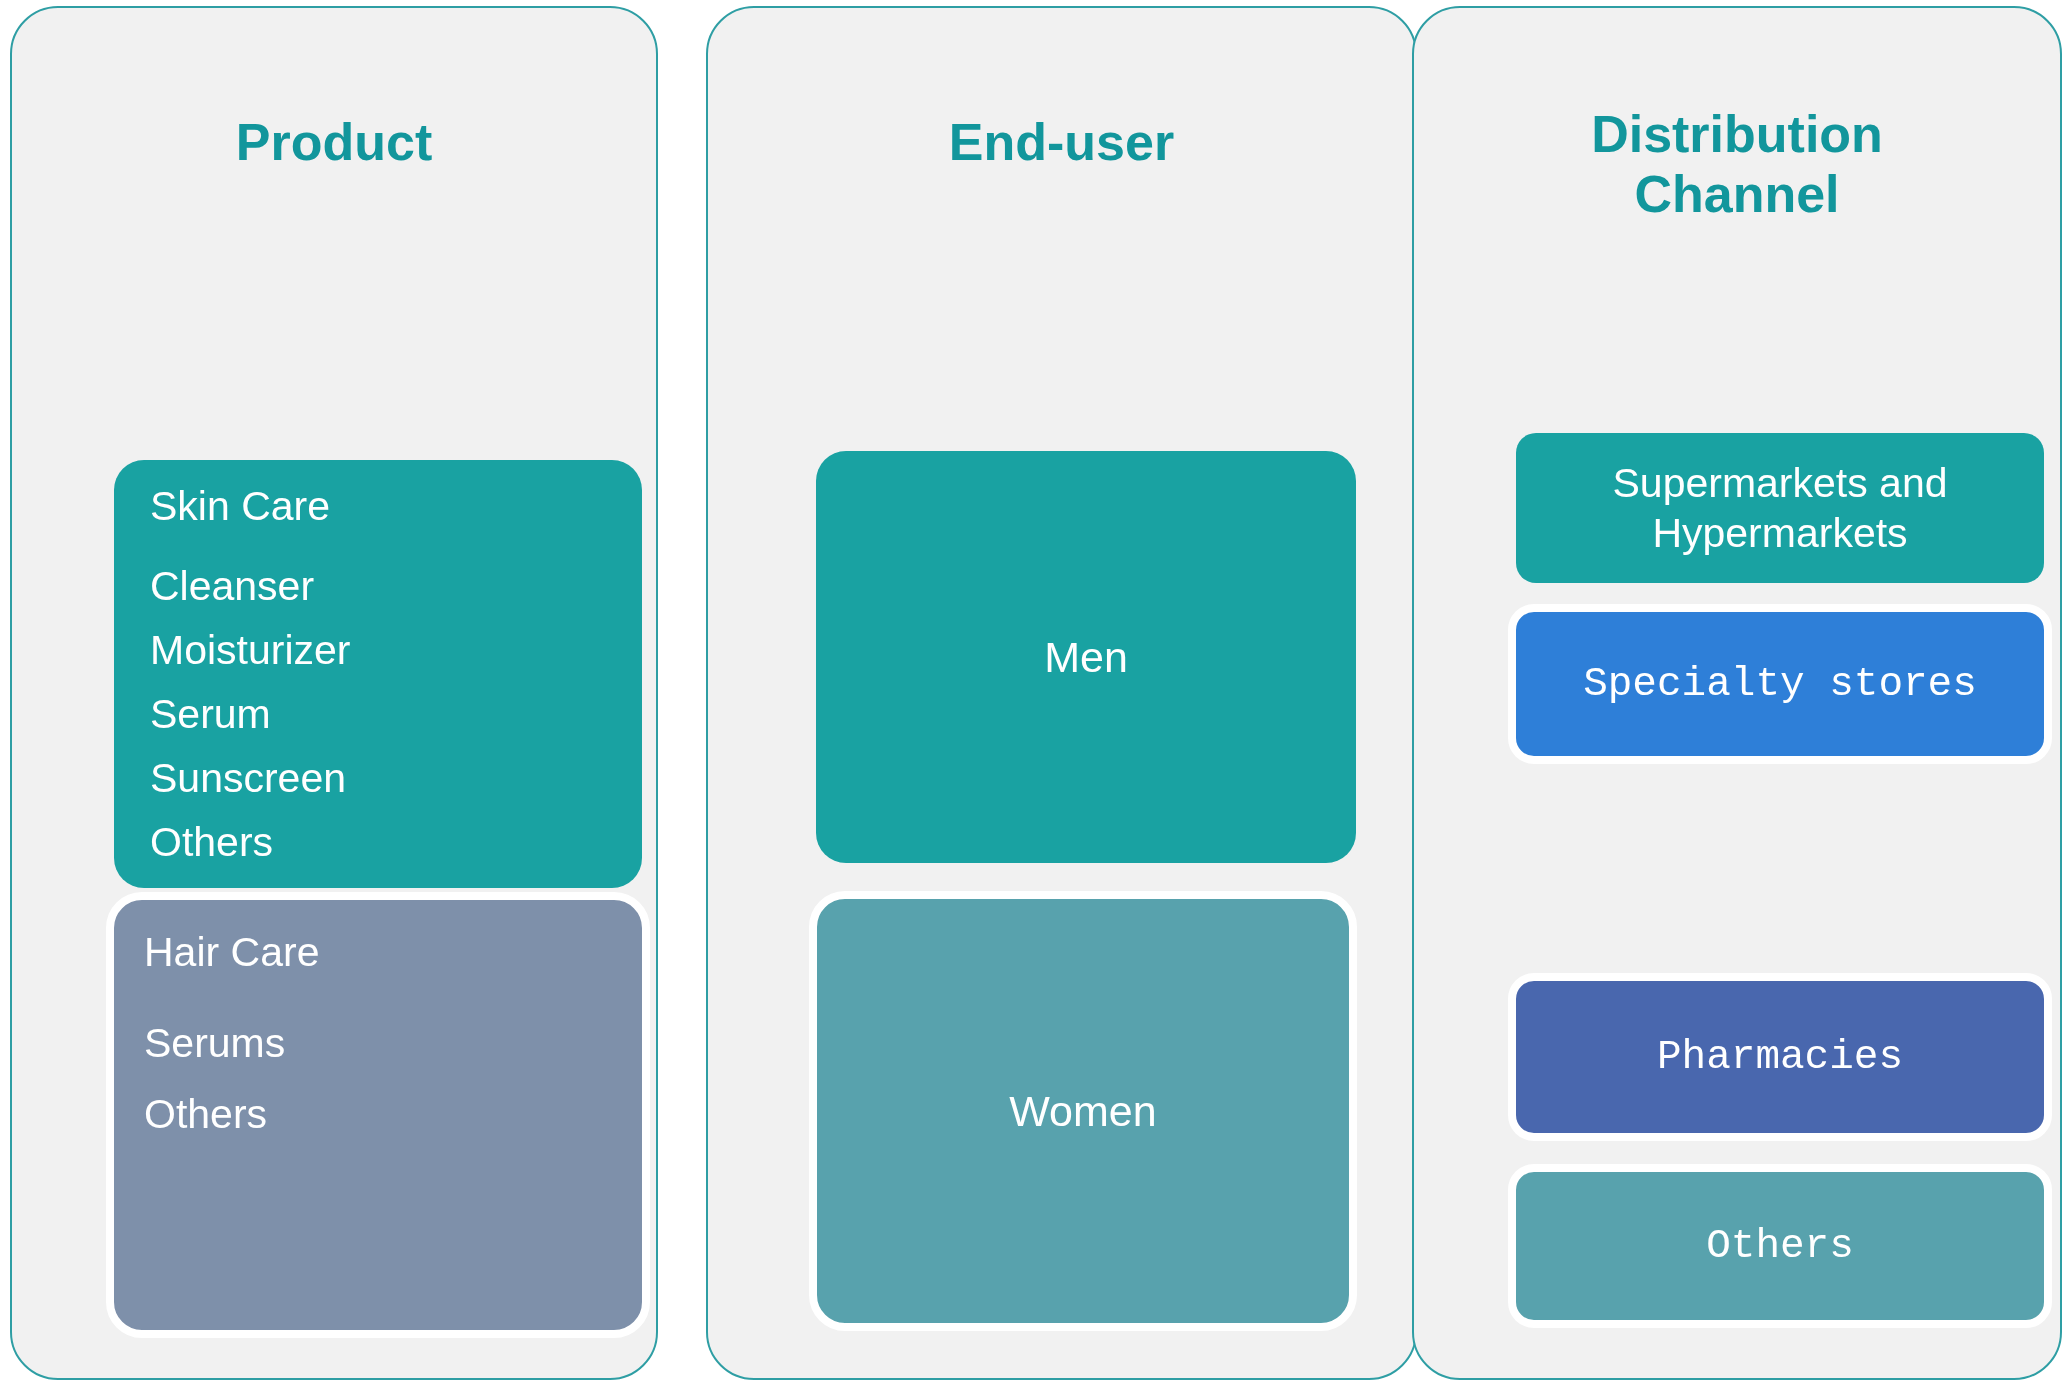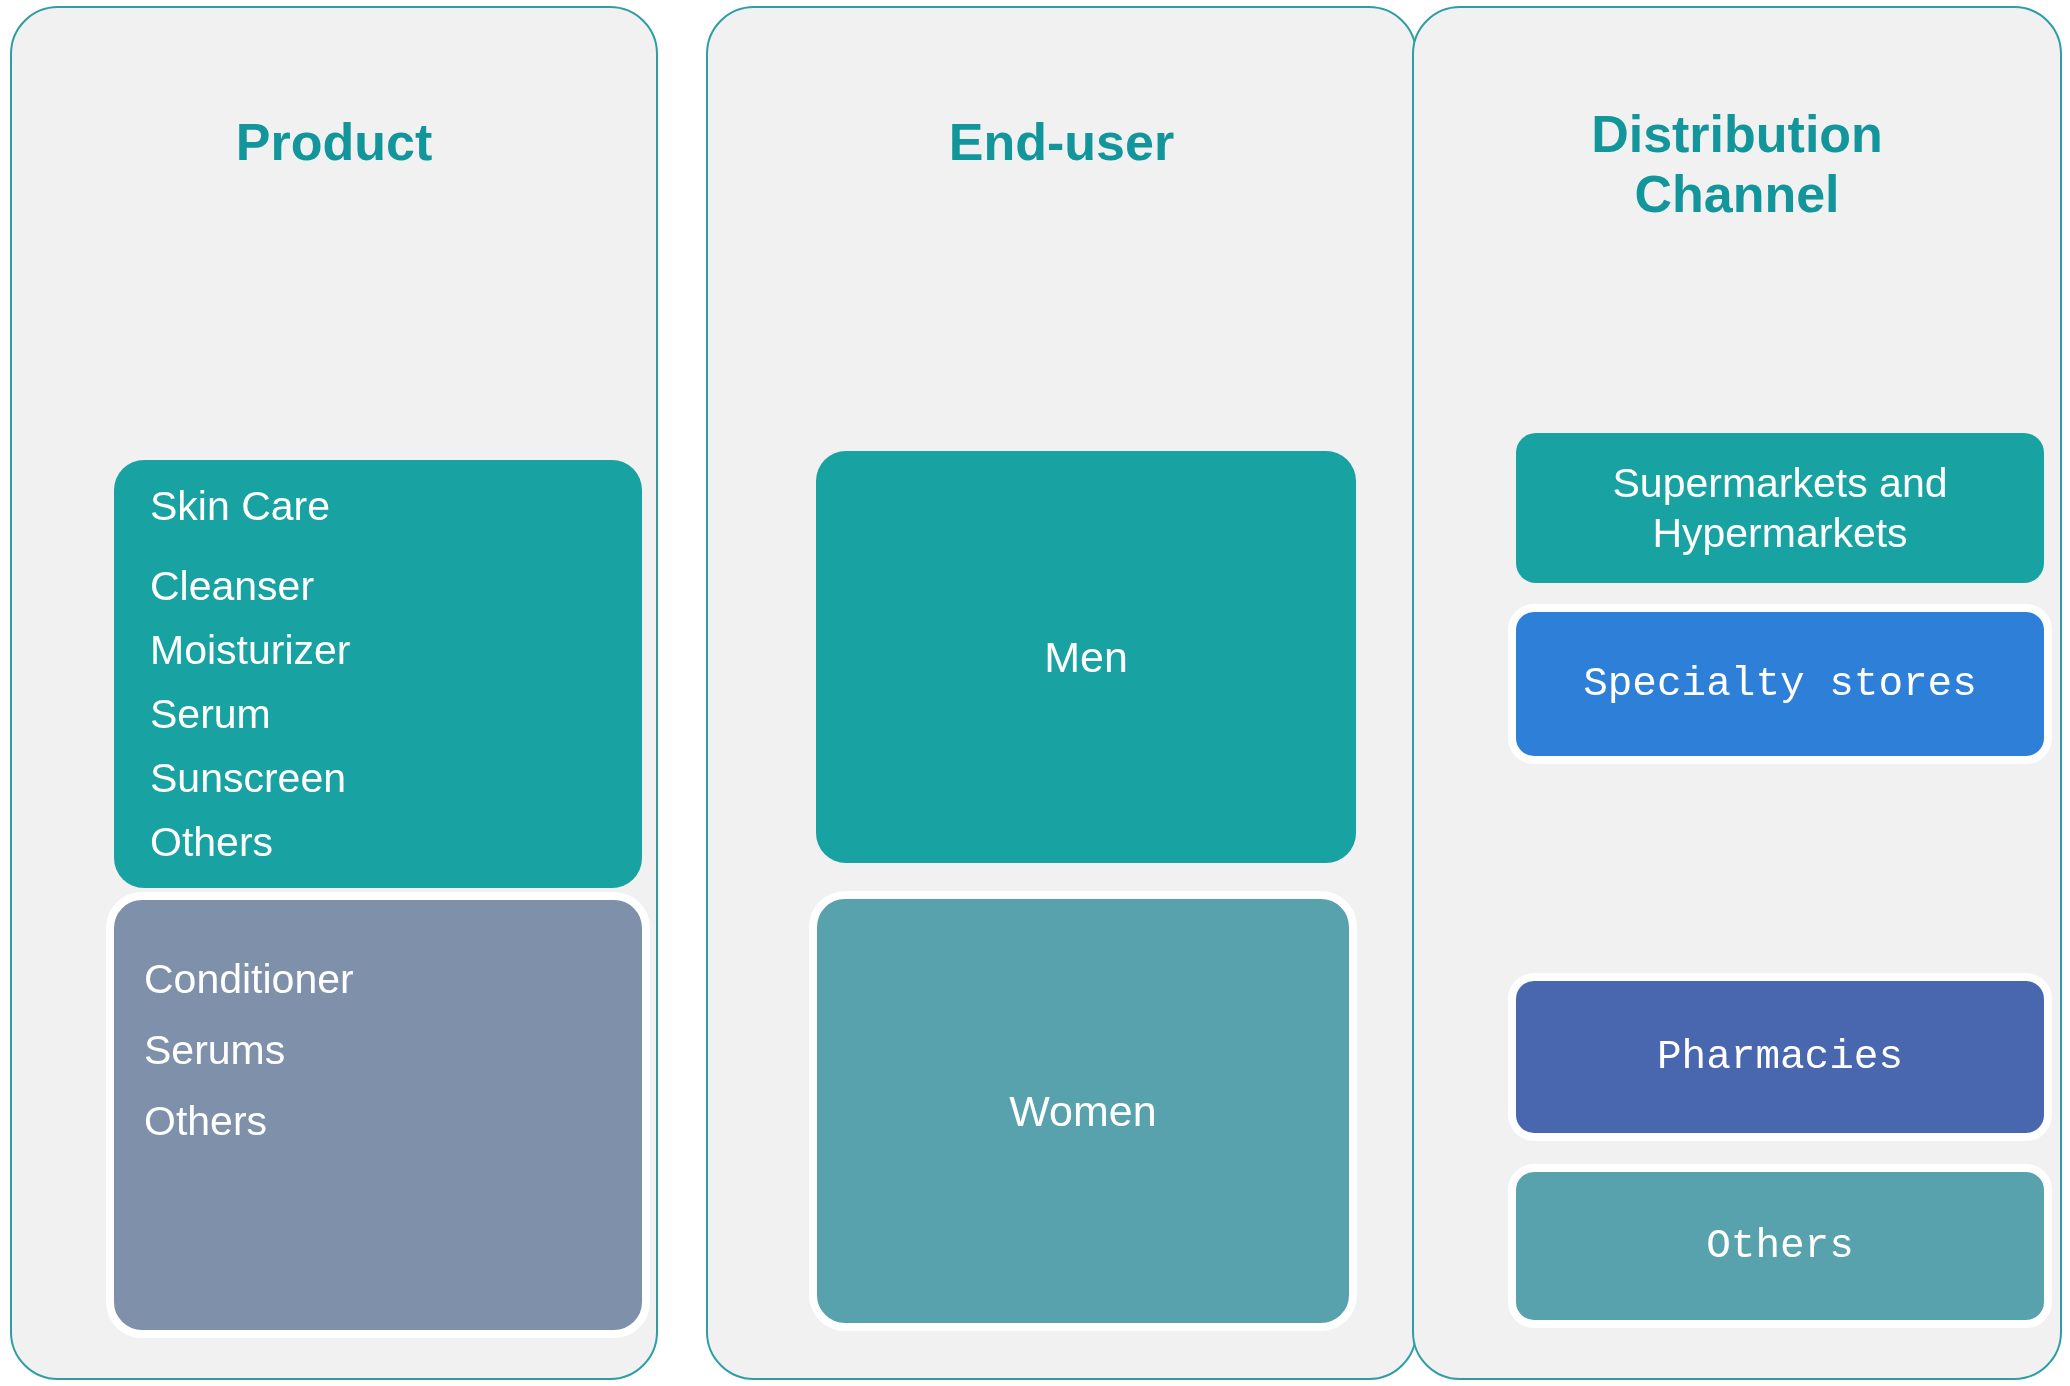--- a/index.html
+++ b/index.html
@@ -87,22 +87,22 @@
       <div class="list-items">
         <div class="list-item">Cleanser</div>
         <div class="list-item">Moisturizer</div>
         <div class="list-item">Serum</div>
         <div class="list-item">Sunscreen</div>
         <div class="list-item">Others</div>
       </div>
     </div>
 
     <div class="box slate bordered box-haircare">
+      <div class="list-heading">Hair Care</div>
       <div class="list-items">
-        <div class="list-item">Conditioner</div>
         <div class="list-item">Serums</div>
         <div class="list-item">Others</div>
       </div>
     </div>
   </section>
 
   <section class="column col-enduser">
     <h2 class="col-title">End-user</h2>
 
     <div class="box teal center-box box-men">

